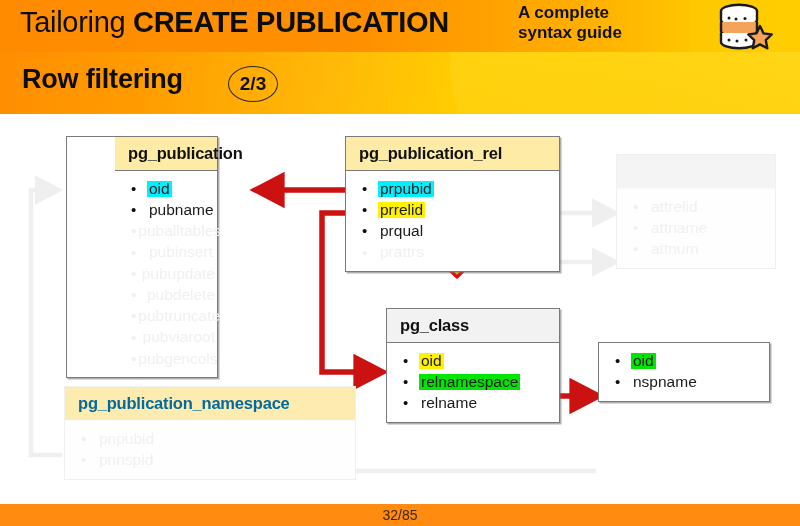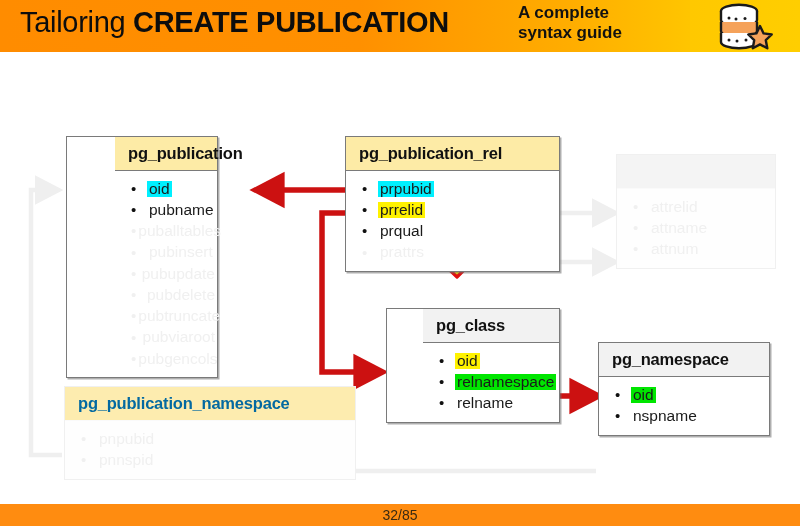--- a/index.html
+++ b/index.html
@@ -118,20 +118,25 @@
             <circle cx="33" cy="16.5" r="1.5"></circle>
           <circle cx="17" cy="38" r="1.5"></circle>
             <circle cx="25" cy="39" r="1.5"></circle>
             <circle cx="34" cy="38" r="1.5"></circle>
         </g>
         <path d="M48 24 l3.6 7.4 8.1 1.1 -5.9 5.7 1.5 8.1 -7.3 -3.9 -7.2 3.9 1.4 -8.1 -5.9 -5.7 8.1 -1.1z" fill="#F5A25A" stroke="#1a1a1a" stroke-width="2.4" stroke-linejoin="round"></path>
       </svg>
     </div>
   </div>
 
+  <div class="sub-bar">
+    <div class="swoosh"></div>
+    <div class="sub-title">Row filtering</div>
+    <div class="pagepill">2/3</div>
+  </div>
 
   <div id="canvas">
 
     <svg class="svg-layer" viewBox="0 0 800 390">
       <defs>
         <marker id="redhead" markerWidth="7" markerHeight="7" refX="5.2" refY="3.5" orient="auto">
           <path d="M0,0.2 L6.4,3.5 L0,6.8 z" fill="#CC1111"></path>
         </marker>
         <marker id="fadehead" markerWidth="7" markerHeight="7" refX="5.2" refY="3.5" orient="auto">
           <path d="M0,0.2 L6.4,3.5 L0,6.8 z" fill="#EFEFEF"></path>
@@ -227,39 +232,38 @@
             <div class="fld">
               <span class="bul">•</span>
               <span class="nm ">prqual</span>
             </div>
             <div class="fld dim">
               <span class="bul">•</span>
               <span class="nm ">prattrs</span>
             </div>
           </div>
         </div>
-        <div class="tbl" style="left: 386px; top: 194px; width: 174px; padding-left: 36px;">
+        <div class="tbl" style="left: 386px; top: 194px; width: 174px;">
           <div class="tbl-hd hd-gray">pg_class</div>
           <div class="tbl-body">
             <div class="fld">
               <span class="bul">•</span>
               <span class="nm hl-yellow">oid</span>
             </div>
             <div class="fld">
               <span class="bul">•</span>
               <span class="nm hl-green">relnamespace</span>
             </div>
             <div class="fld">
               <span class="bul">•</span>
               <span class="nm ">relname</span>
             </div>
           </div>
         </div>
         <div class="tbl" style="left: 598px; top: 228px; width: 172px;">
-          <div class="tbl-hd hd-gray">pg_namespace</div>
           <div class="tbl-body">
             <div class="fld">
               <span class="bul">•</span>
               <span class="nm hl-green">oid</span>
             </div>
             <div class="fld">
               <span class="bul">•</span>
               <span class="nm ">nspname</span>
             </div>
           </div>

